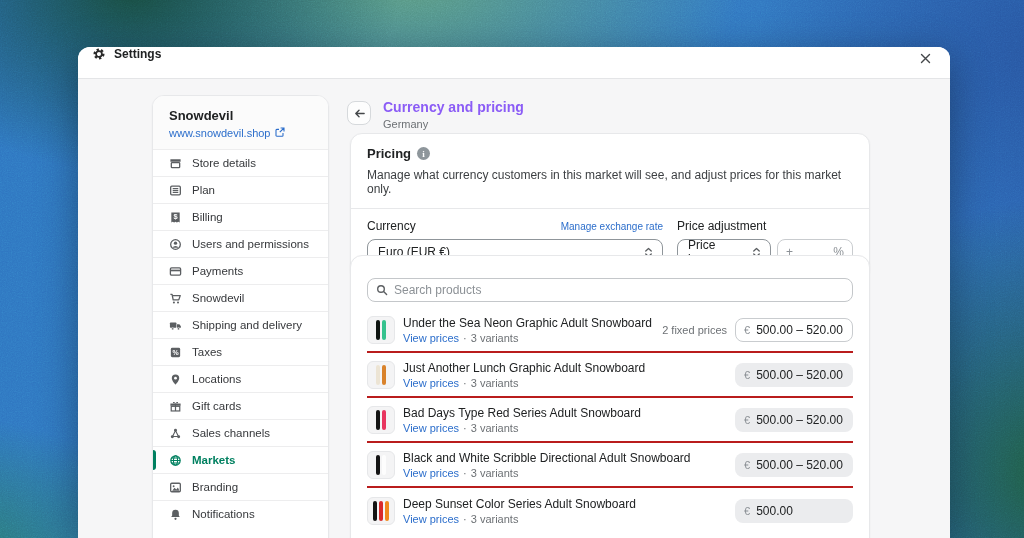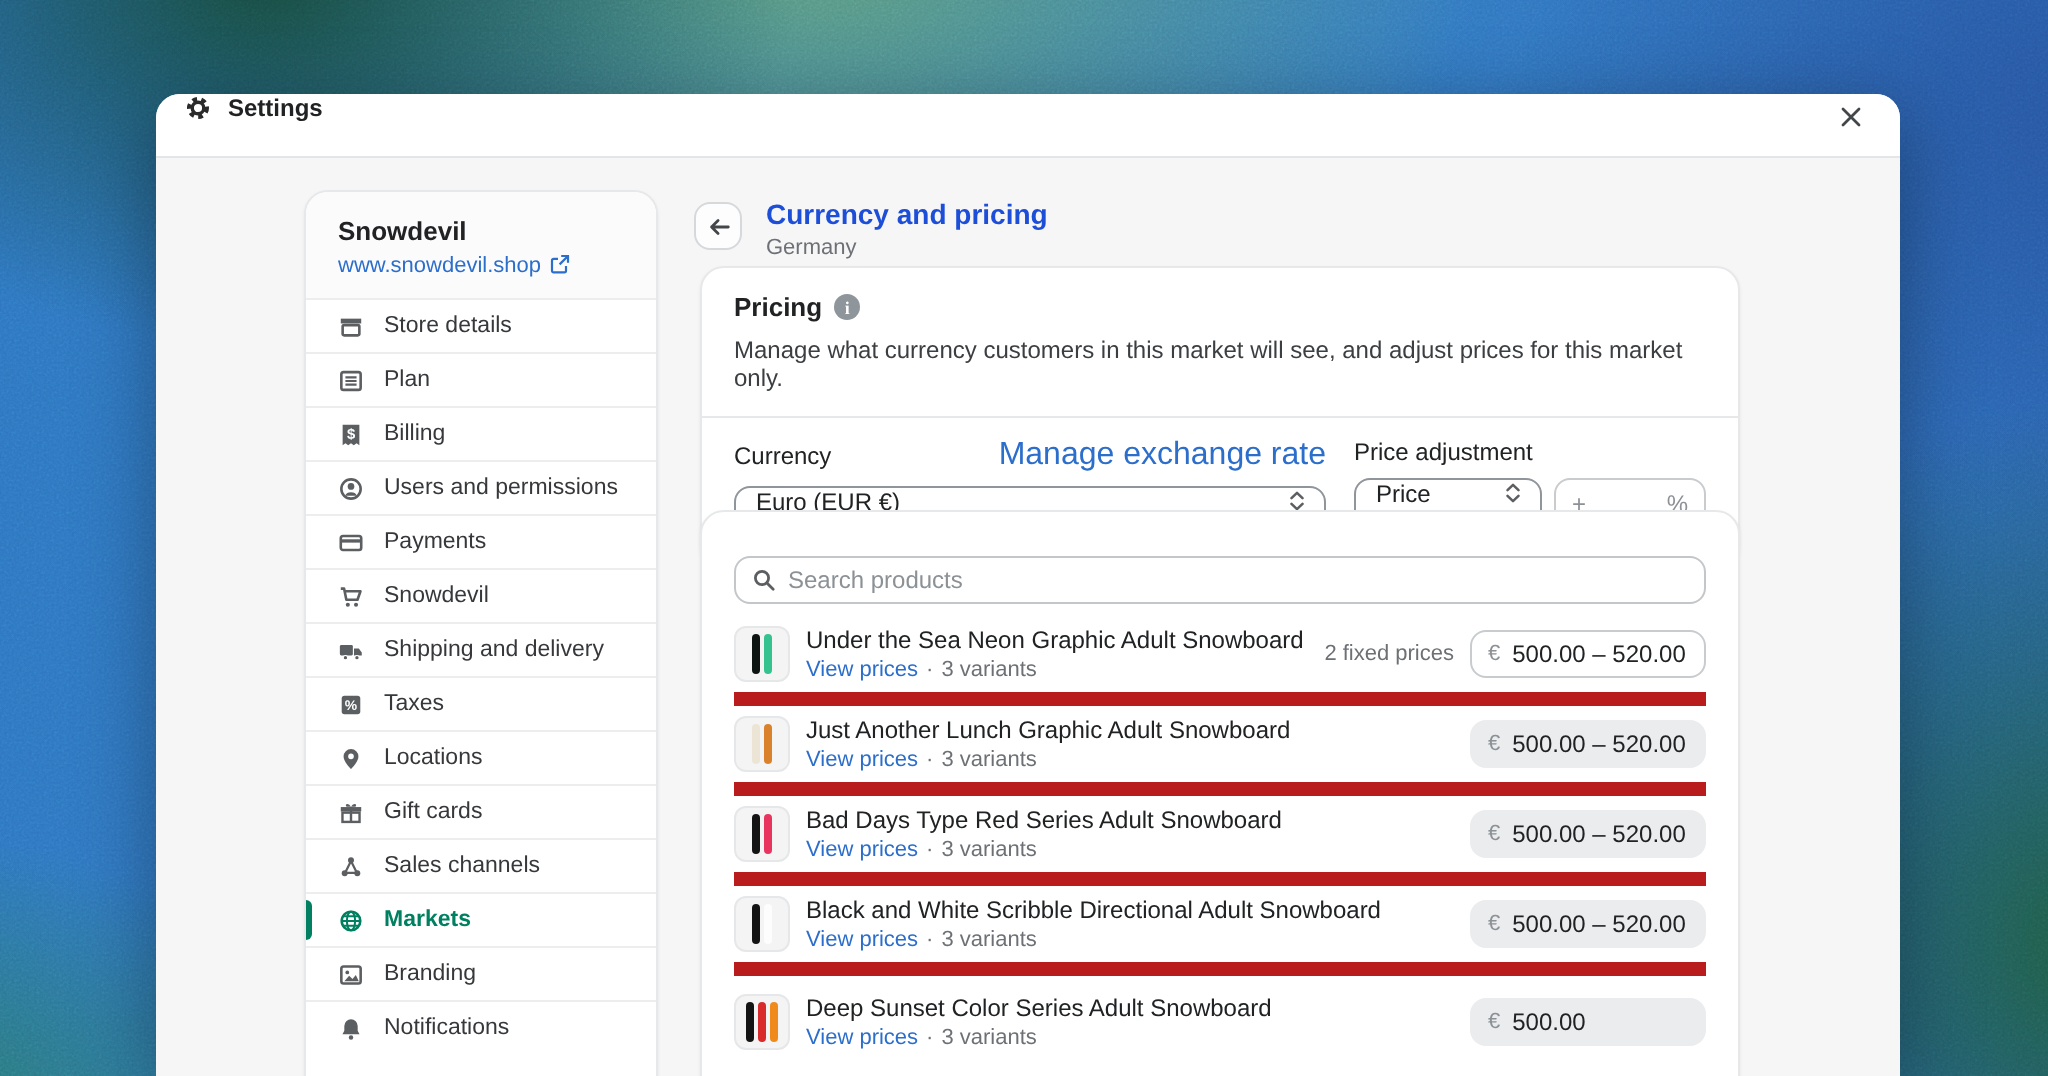--- a/index.html
+++ b/index.html
@@ -51,44 +51,44 @@
     content:""; position:absolute; left:0; top:3px; bottom:3px; width:3px;
     background:#008060; border-radius:0 3px 3px 0;
   }
 
   
   .page-head { position:absolute; left:269px; top:20px; display:flex; gap:12px; }
   .back-btn {
     width:24px; height:24px; border:1px solid #d6d9dc; background:#fdfdfd; border-radius:8px;
     display:flex; align-items:center; justify-content:center; cursor:pointer; margin-top:2px;
   }
-  .page-title { font-size:14px; font-weight:700; color:#1d4ed8; }
+  .page-title { font-size:14px; font-weight:700; color:#8b5cf6; }
   .page-sub { font-size:11px; color:#6d7175; margin-top:3px; }
 
   .card {
     position:absolute; left:272px; width:520px; background:#fff; border-radius:12px;
     border:1px solid #e7e8ea; box-shadow:0 1px 2px rgba(0,0,0,.06);
   }
   .pricing-card { top:54px; }
   .products-card { top:176px; height:410px; }
   .card-pad { padding:12px 16px; }
   .card-title-row { display:flex; align-items:center; gap:6px; }
   .card-title { font-size:13px; font-weight:700; color:#202223; }
   .card-desc { font-size:12px; color:#3c3f42; margin-top:7px; }
   .divider { height:1px; background:#e7e8ea; }
 
   .pricing-controls { display:flex; gap:14px; padding:10px 16px 14px; }
   .col-currency { flex:1; }
   .col-adjust { width:176px; }
   .label-row { display:flex; justify-content:space-between; align-items:baseline; margin-bottom:6px; }
   .field-label { font-size:12px; color:#202223; }
-  .link { font-size:16px; color:#2c6ecb; cursor:pointer; }
+  .link { font-size:10px; color:#2c6ecb; cursor:pointer; }
   .select {
     height:26px; border:1px solid #8f959a; border-radius:8px; background:#fff;
-    display:flex; padding:0 8px 0 10px; font-size:12px; color:#202223; cursor:pointer;
+    display:flex; align-items:center; padding:0 8px 0 10px; font-size:12px; color:#202223; cursor:pointer;
   }
   .select .sel-text { flex:1; }
   .adjust-row { display:flex; gap:6px; }
   .adjust-row .select { width:94px; }
   .pct-input {
     width:76px; height:26px; border:1px solid #c9cccf; border-radius:8px; background:#fff;
     display:flex; align-items:center; padding:0 8px; font-size:12px; color:#8c9196; cursor:text;
   }
   .pct-input .sfx { margin-left:auto; }
 
@@ -96,21 +96,21 @@
     margin-top:10px; height:24px; border:1px solid #c4c7ca; border-radius:8px; background:#fff;
     display:flex; align-items:center; padding:0 8px; gap:6px;
   }
   .search-box input {
     border:none; outline:none; flex:1; font-size:12px; color:#202223;
     font-family:"Liberation Sans","DejaVu Sans",sans-serif; background:transparent;
   }
   .search-box input::placeholder { color:#8c9196; }
 
   .product-rows { margin-top:6px; }
-  .prod-row { display:flex; align-items:center; gap:8px; height:45px; border-bottom:7px solid #b91c1c; }
+  .prod-row { display:flex; align-items:center; gap:8px; height:45px; border-bottom:2px solid #b91c1c; }
   .prod-row:last-child { border-bottom:none; }
   .thumb {
     width:28px; height:28px; border-radius:6px; background:#f4f4f5; border:1px solid #e6e7e9;
     display:flex; align-items:center; justify-content:center; gap:2px; overflow:hidden;
   }
   .thumb .board { width:4px; height:20px; border-radius:2px; display:block; }
   .prod-main { display:flex; flex-direction:column; gap:2px; }
   .prod-name { font-size:12px; font-weight:500; color:#202223; }
   .prod-sub { font-size:11px; color:#6d7175; display:flex; gap:4px; align-items:flex-end; }
   .prod-sub .link { font-size:11px; }

